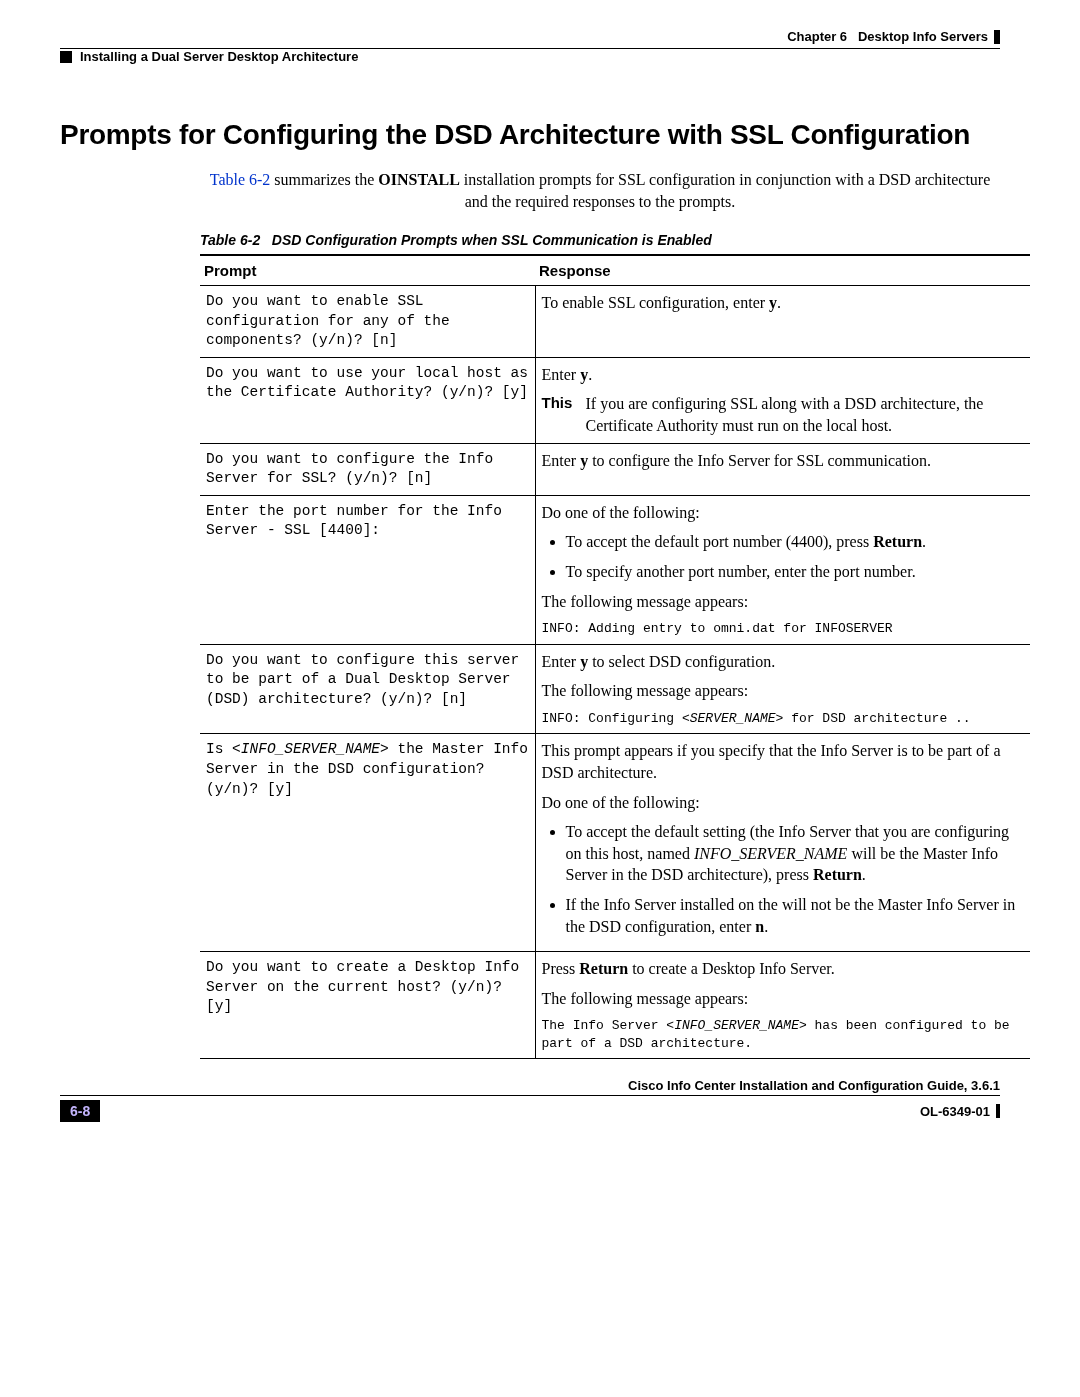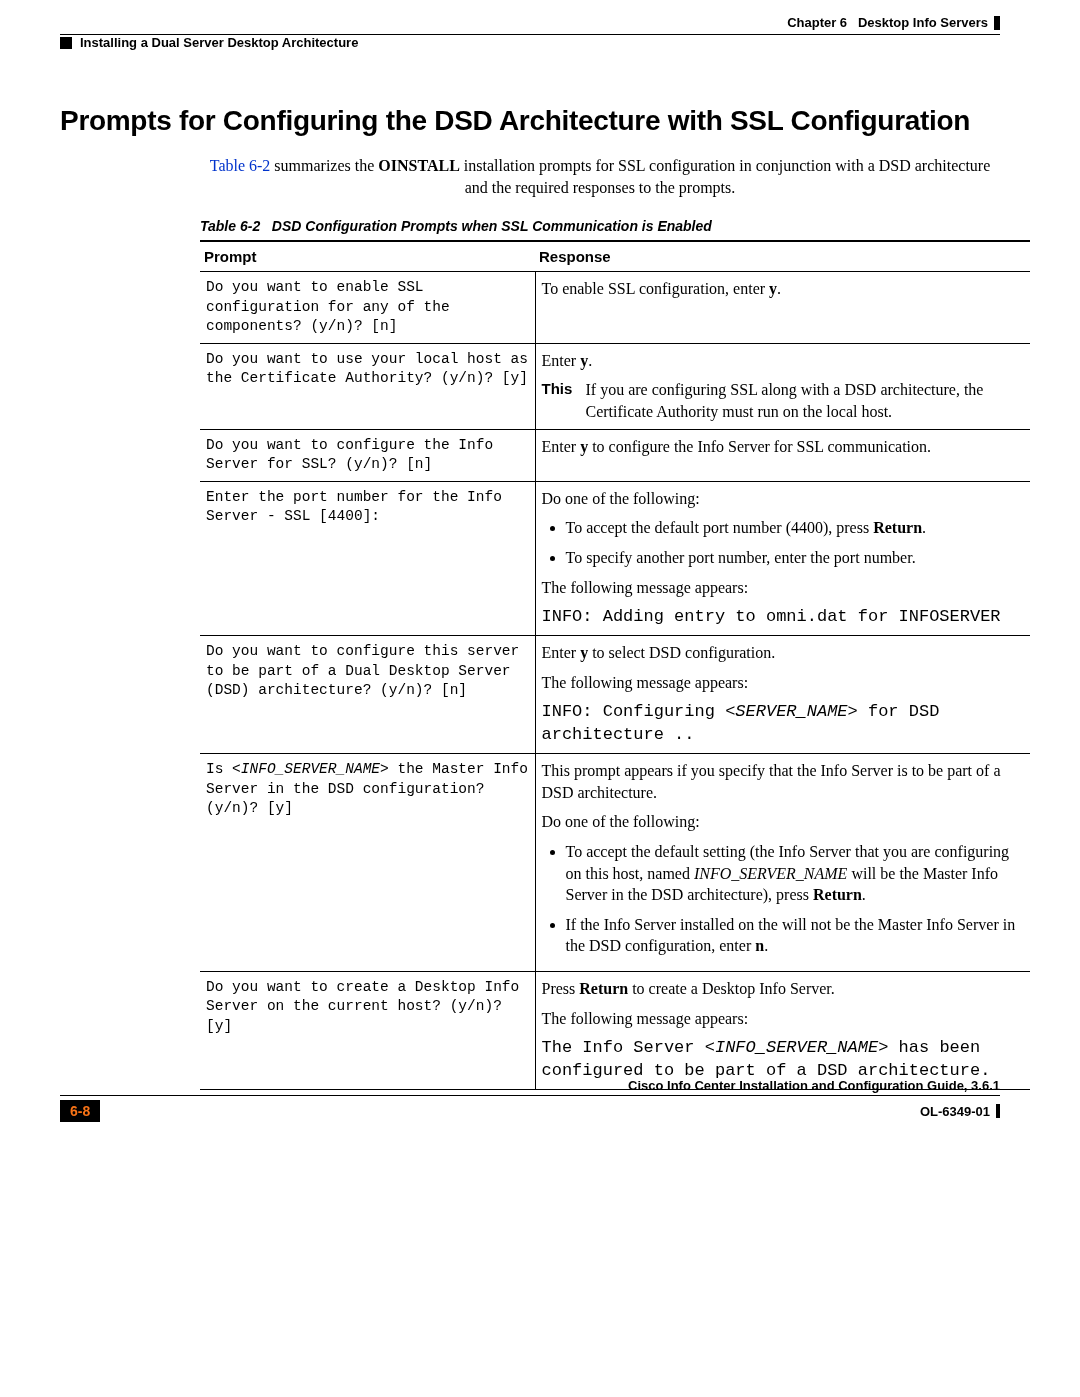--- a/index.html
+++ b/index.html
@@ -6,21 +6,21 @@
   body {
     margin: 0;
     padding: 0;
     background: #fff;
     font-family: "Times New Roman", Times, serif;
     color: #000;
   }
   .page {
     width: 1080px;
     height: 1150px;
-    padding: 15px 80px 30px 60px;
+    padding: 29px 80px 30px 60px;
     position: relative;
   }
   .topbar {
     display: flex;
     align-items: center;
     justify-content: space-between;
     margin-bottom: 4px;
   }
   .topbar-right {
     display: flex;
@@ -106,21 +106,21 @@
   table.config td.prompt-cell {
     font-family: Liberation Mono, monospace;
     font-size: 14.5px;
     width: 335px;
     border-right: 1px solid #000;
   }
   table.config td.response-cell p { margin: 0 0 8px 0; }
   table.config td.response-cell p:last-child { margin-bottom: 0; }
   .mono {
     font-family: "Courier New", Courier, monospace;
-    font-size: 17px;
+    font-size: 13px;
   }
   ul.bullets {
     margin: 6px 0 8px 0;
     padding-left: 24px;
   }
   ul.bullets li { margin-bottom: 8px; }
   .note-label {
     font-family: Arial, Helvetica, sans-serif;
     font-weight: bold;
     font-size: 15px;
@@ -150,21 +150,21 @@
   }
   .footer-title {
     font-family: Arial, Helvetica, sans-serif;
     font-weight: bold;
     font-size: 13px;
     text-align: right;
     margin-bottom: 2px;
   }
   .page-num-box {
     background: #000;
-    color: #f97316;
+    color: #c4b5fd;
     font-family: Arial, Helvetica, sans-serif;
     font-weight: bold;
     font-size: 14px;
     padding: 3px 10px;
     display: inline-block;
   }
   .footer-right {
     font-family: Liberation Sans, sans-serif;
     font-weight: bold;
     font-size: 13px;

